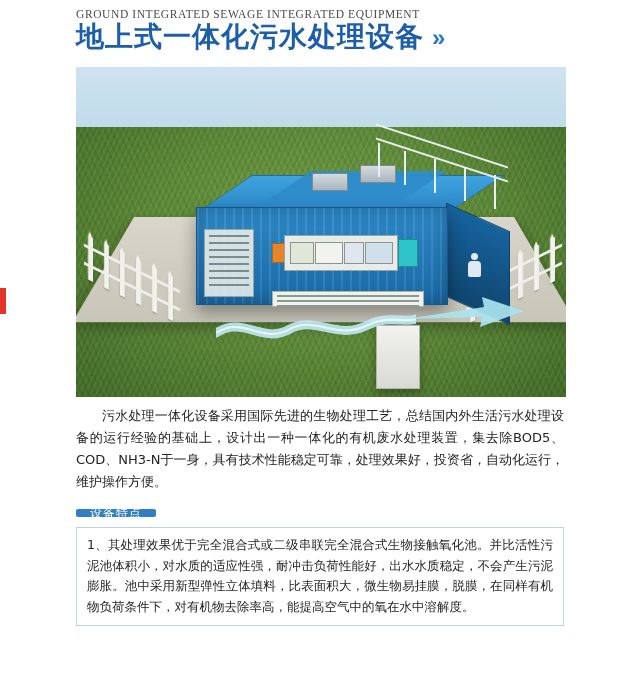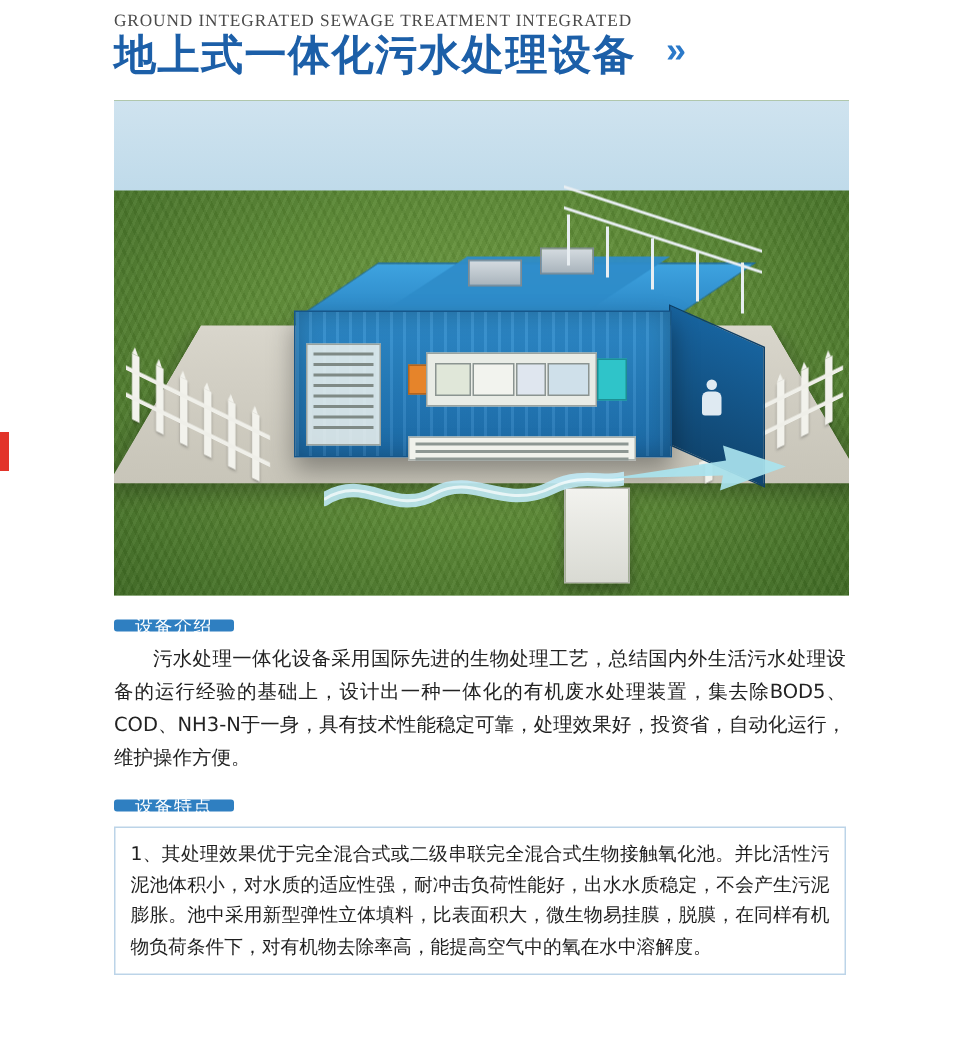--- a/index.html
+++ b/index.html
@@ -28,23 +28,22 @@
   .eyebrow {
     font-size: 11.5px;
     letter-spacing: 0.6px;
     color: #4a4a4a;
     font-family: "Liberation Serif", serif;
     font-weight: 400;
     white-space: nowrap;
   }
   .title-row {
     display: flex;
-    align-items: center;
+    align-items: flex-end;
     margin-top: 2px;
-    gap: 12px;
   }
   .title {
     font-size: 28px;
     font-weight: bold;
     color: #1c5fa8;
     letter-spacing: 1px;
     line-height: 1.1;
     font-family: "DejaVu Sans", sans-serif;
   }
   .chev {
@@ -310,21 +309,21 @@
   .feat.alt { background: #eaf3fa; }
 </style>
 </head>
 <body>
 
 <div class="page">
 
   <div class="left-tab"></div>
 
   <div class="header">
-    <div class="eyebrow">GROUND INTEGRATED SEWAGE TREATMENT INTEGRATED</div>
+    <div class="eyebrow">GROUND INTEGRATED SEWAGE INTEGRATED EQUIPMENT</div>
     <div class="title-row">
       <div class="title">地上式一体化污水处理设备</div>
       <div class="chev">»</div>
     </div>
   </div>
 
   <div class="figure">
     <div class="sky"></div>
     <div class="ground"></div>
     <div class="grass-tex"></div>
@@ -420,23 +419,20 @@
       </svg>
     </div>
 
     <div class="arrow">
       <svg width="120" height="40" viewBox="0 0 120 40">
         <path d="M0 24 L78 12 L76 2 L118 16 L74 32 L76 22 Z" fill="#a9e3ee" opacity="0.92"></path>
       </svg>
     </div>
   </div>
 
-  <div class="sec-head-wrap">
-    <div class="sec-head">设备介绍</div>
-  </div>
 
   <p class="intro">污水处理一体化设备采用国际先进的生物处理工艺，总结国内外生活污水处理设备的运行经验的基础上，设计出一种一体化的有机废水处理装置，集去除BOD5、COD、NH3-N于一身，具有技术性能稳定可靠，处理效果好，投资省，自动化运行，维护操作方便。</p>
 
   <div class="sec-head-wrap">
     <div class="sec-head">设备特点</div>
   </div>
 
   <div class="features">
     <div class="feat">1、其处理效果优于完全混合式或二级串联完全混合式生物接触氧化池。并比活性污泥池体积小，对水质的适应性强，耐冲击负荷性能好，出水水质稳定，不会产生污泥膨胀。池中采用新型弹性立体填料，比表面积大，微生物易挂膜，脱膜，在同样有机物负荷条件下，对有机物去除率高，能提高空气中的氧在水中溶解度。</div>
 

